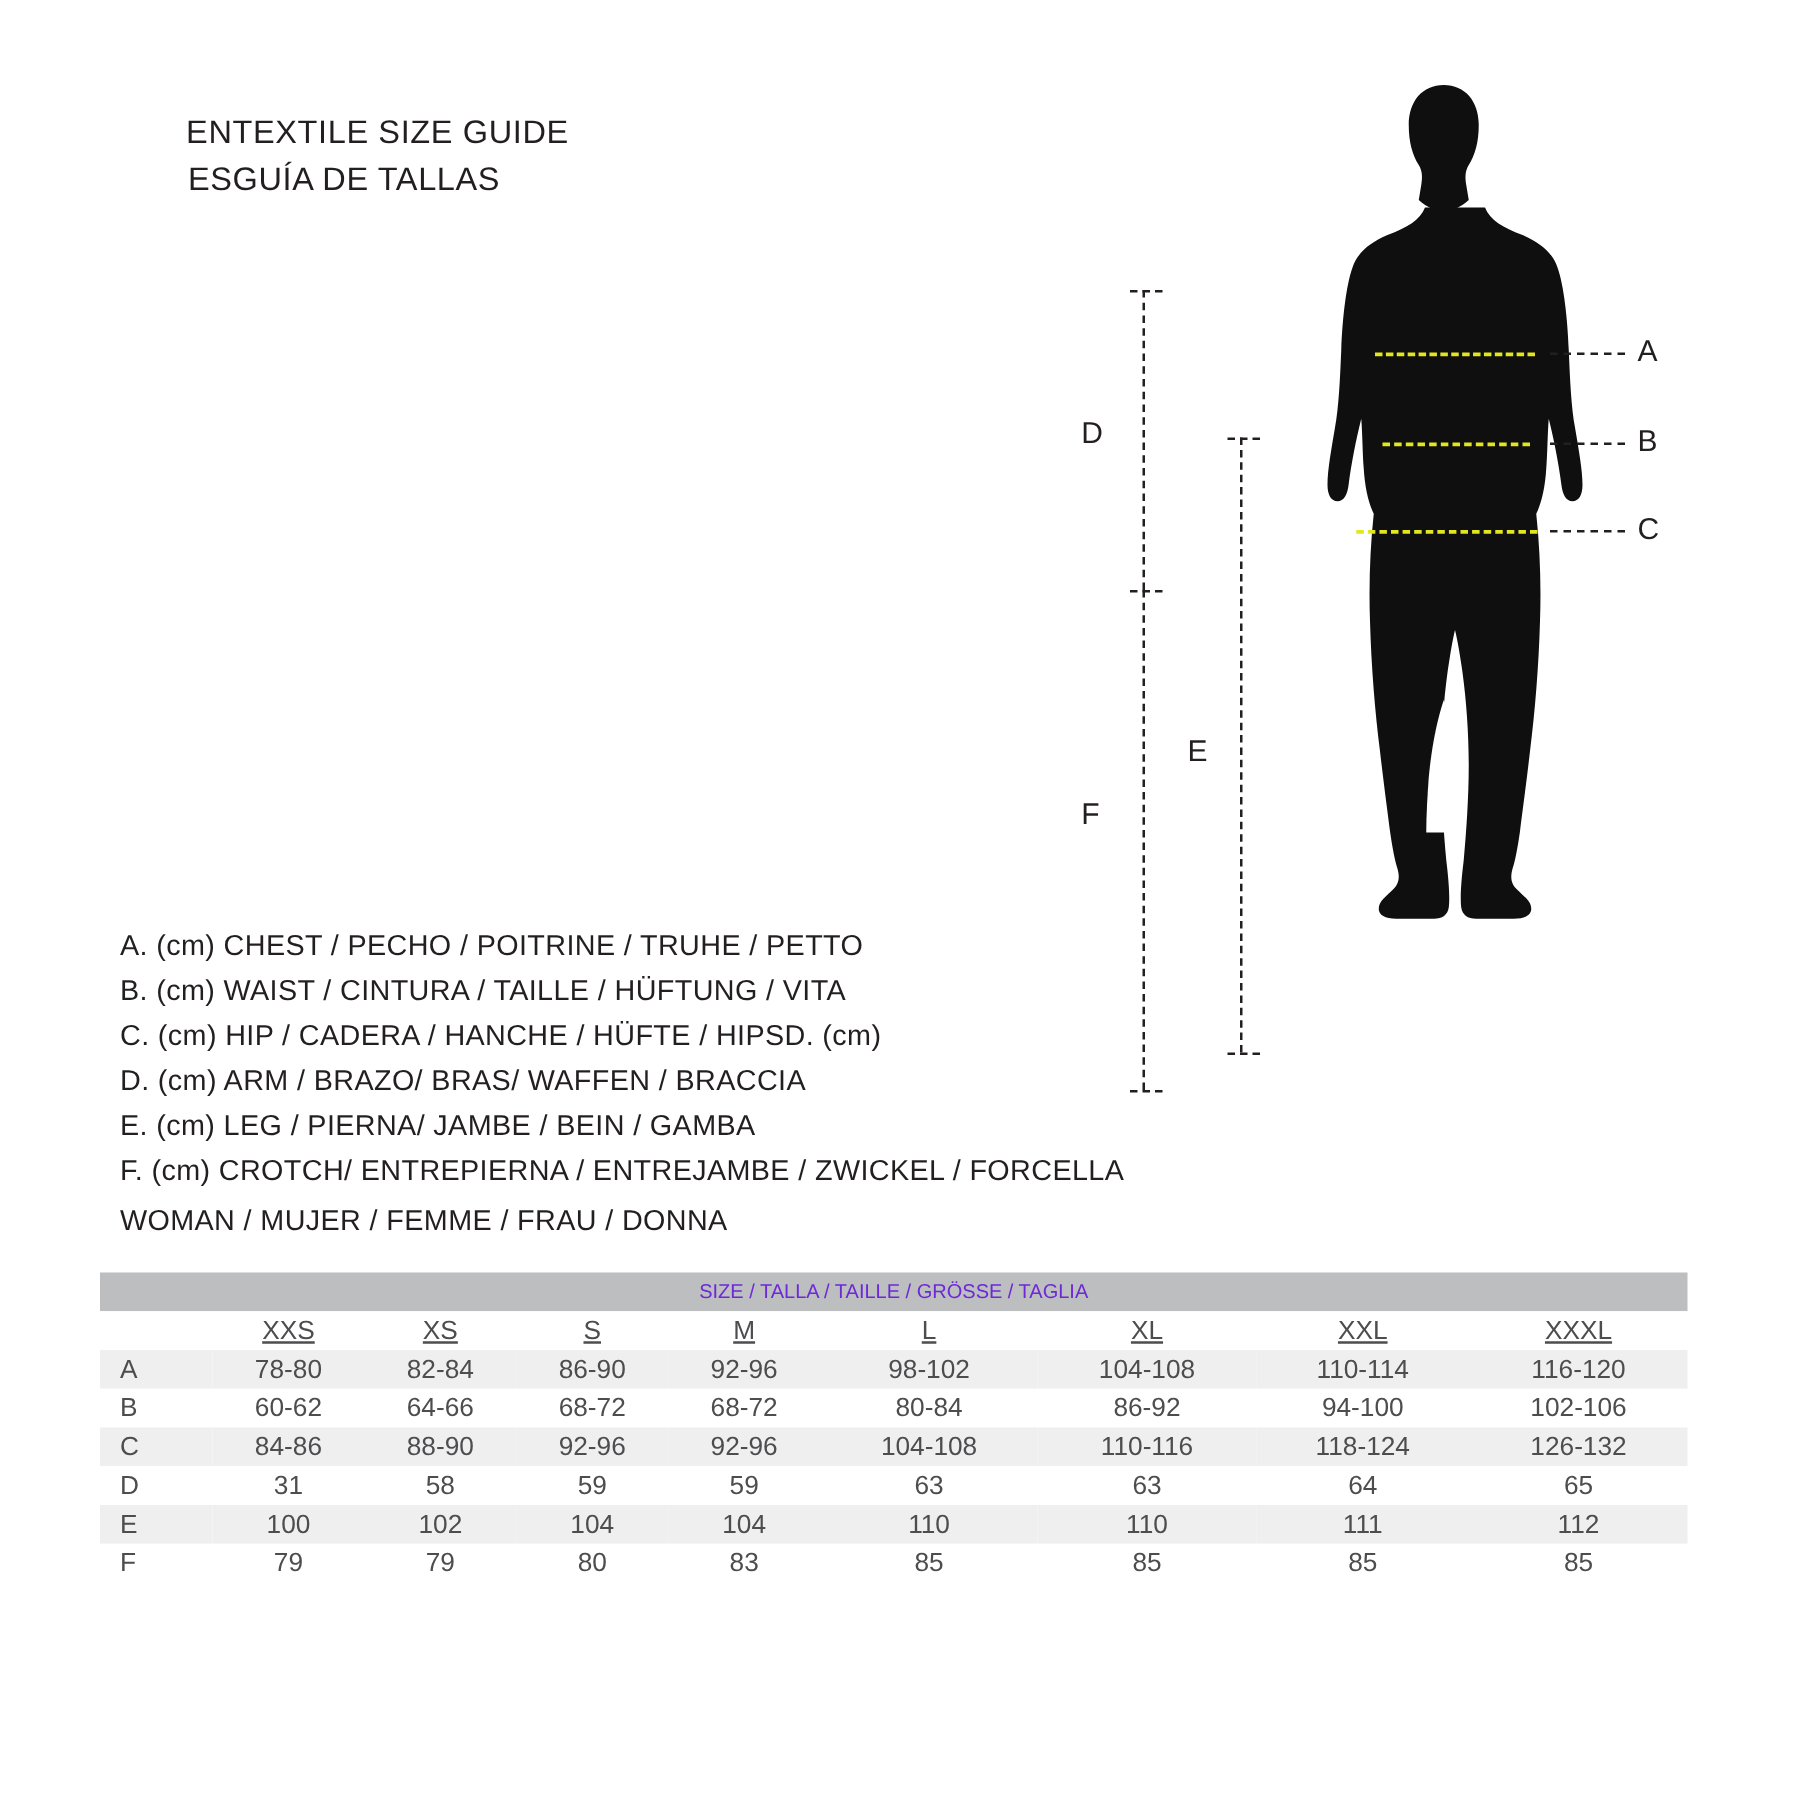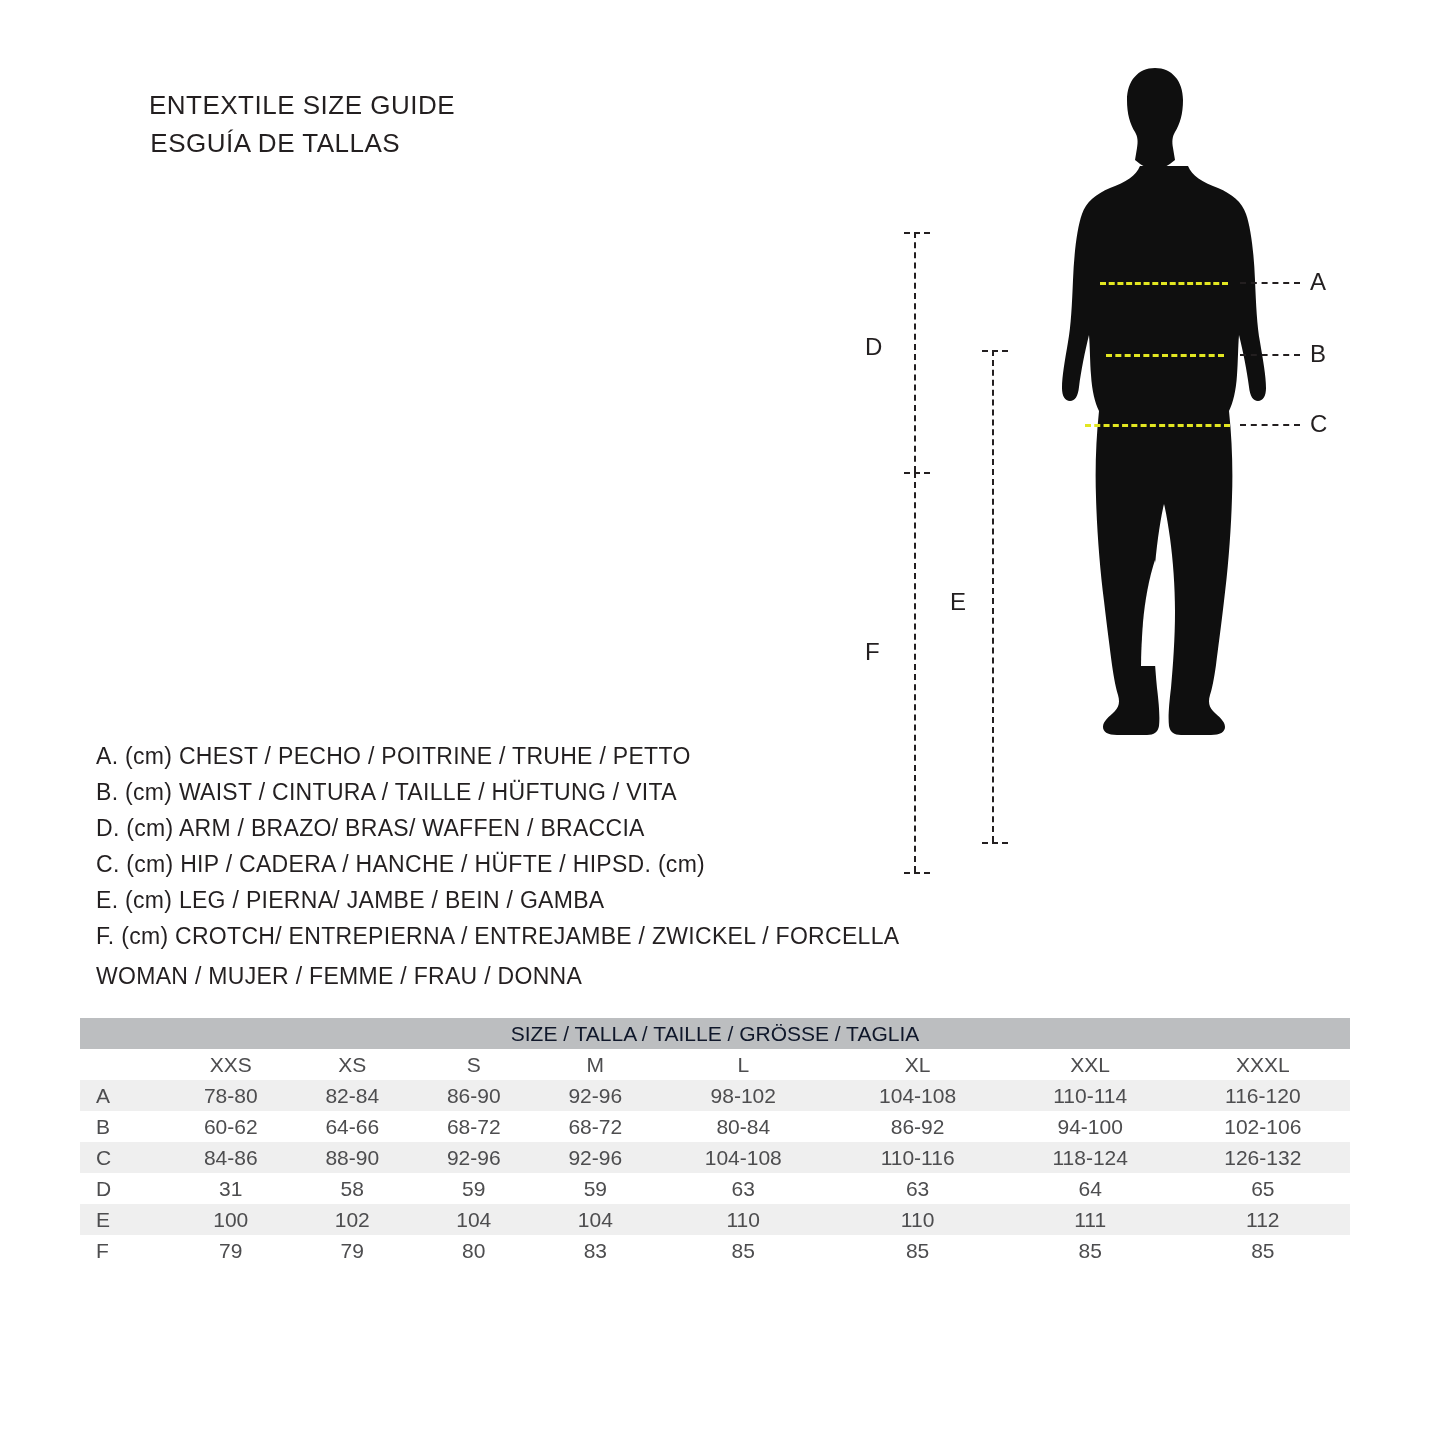--- a/index.html
+++ b/index.html
@@ -74,38 +74,39 @@
     color: #4d4d4f;
   }
   table.sizes th, table.sizes td {
     padding: 0;
     height: 31px;
     text-align: center;
     font-weight: normal;
   }
   .hdr-band td {
     background: #bcbec0;
-    color: #0f172a;
+    color: #6d28d9;
     text-align: left;
     padding-left: 16px;
     height: 34px;
-    font-size: 21px;
+    font-size: 16px;
   }
   .row-shade td { background: #efefef; }
   .row-plain td { background: #ffffff; }
   .col-label {
     width: 74px;
     text-align: left !important;
     padding-left: 16px !important;
   }
   .size-hdr td {
     background: #ffffff;
     height: 40px;
     font-size: 21px;
     color: #4d4d4f;
+    text-decoration: underline;
   }
 
   
   .figure-area {
     position: absolute;
     left: 840px;
     top: 60px;
     width: 560px;
     height: 850px;
   }
@@ -159,22 +160,22 @@
   </div>
   <div class="title-row">
     <span class="title-lang">ES</span>
     <span class="title-text">GUÍA DE TALLAS</span>
   </div>
 </div>
 
 <div class="legend">
   <div class="legend-row">A. (cm) CHEST / PECHO / POITRINE / TRUHE / PETTO</div>
   <div class="legend-row">B. (cm) WAIST / CINTURA / TAILLE / HÜFTUNG / VITA</div>
+  <div class="legend-row">C. (cm) HIP / CADERA / HANCHE / HÜFTE / HIPSD. (cm)</div>
   <div class="legend-row">D. (cm) ARM / BRAZO/ BRAS/ WAFFEN / BRACCIA</div>
-  <div class="legend-row">C. (cm) HIP / CADERA / HANCHE / HÜFTE / HIPSD. (cm)</div>
   <div class="legend-row">E. (cm) LEG / PIERNA/ JAMBE / BEIN / GAMBA</div>
   <div class="legend-row">F. (cm) CROTCH/ ENTREPIERNA / ENTREJAMBE / ZWICKEL / FORCELLA</div>
 </div>
 
 <div class="woman-label">WOMAN / MUJER / FEMME / FRAU / DONNA</div>
 
 <div class="table-wrap">
   <table class="sizes">
     <tbody>
       <tr class="hdr-band">

